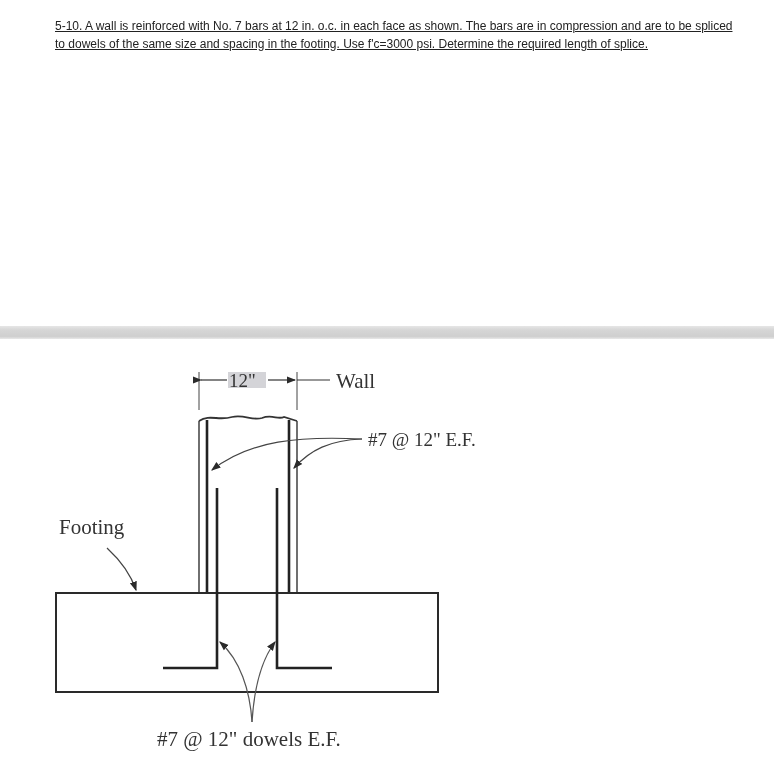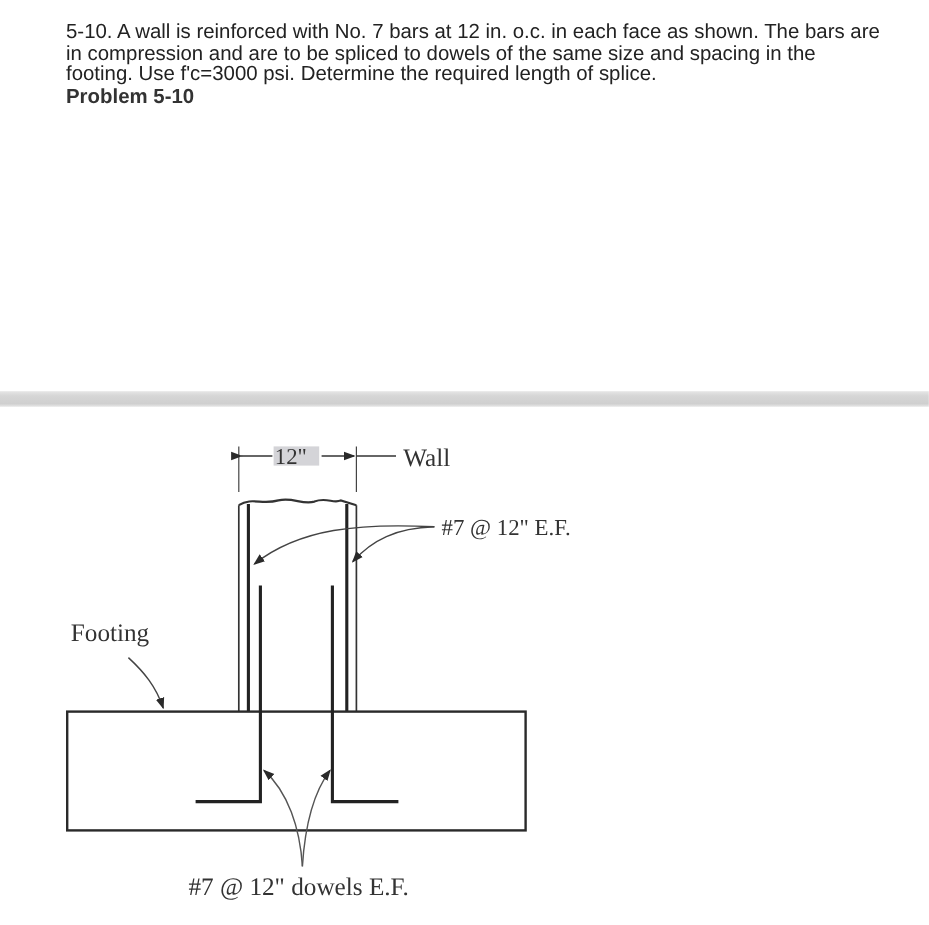--- a/index.html
+++ b/index.html
@@ -1,30 +1,29 @@
 <!DOCTYPE html>
 <html><head>
 <meta charset="utf-8">
 <style>
   html, body { margin:0; padding:0; background:#ffffff; }
   body { width:774px; height:771px; position:relative; overflow:hidden; font-family:"Liberation Sans", sans-serif; }
-  .problem { position:absolute; left:55px; top:18px; width:680px; color:#222; font-size:17px; line-height:17.5px; }
+  .problem { position:absolute; left:55px; top:18px; width:680px; color:#222; font-size:12px; line-height:17.5px;text-decoration:underline; }
   .problem p { margin:0; }
   .problem .label { font-weight:bold; color:#333; margin-top:1px; }
   .divider { position:absolute; left:0; top:326px; width:774px; height:13px;
     background:linear-gradient(#e6e6e6, #d6d6d6 30%, #cfcfcf 80%, #e8e8e8); }
   svg.figure { position:absolute; left:0; top:340px; }
   svg text { font-family:"Liberation Serif", serif; fill:#333; }
 </style>
 </head>
 <body>
 
 <div class="problem">
   <p>5-10. A wall is reinforced with No. 7 bars at 12 in. o.c. in each face as shown. The bars are in compression and are to be spliced to dowels of the same size and spacing in the footing. Use f'c=3000 psi. Determine the required length of splice.</p>
-  <p class="label">Problem 5-10</p>
 </div>
 
 <div class="divider"></div>
 
 <svg class="figure" width="774" height="431" viewBox="0 340 774 431">
   <defs>
     <marker id="arr" markerWidth="8" markerHeight="8" refX="7" refY="4" orient="auto">
       <path d="M0,1 L8,4 L0,7 Z" fill="#2a2a2a"></path>
     </marker>
   </defs>

